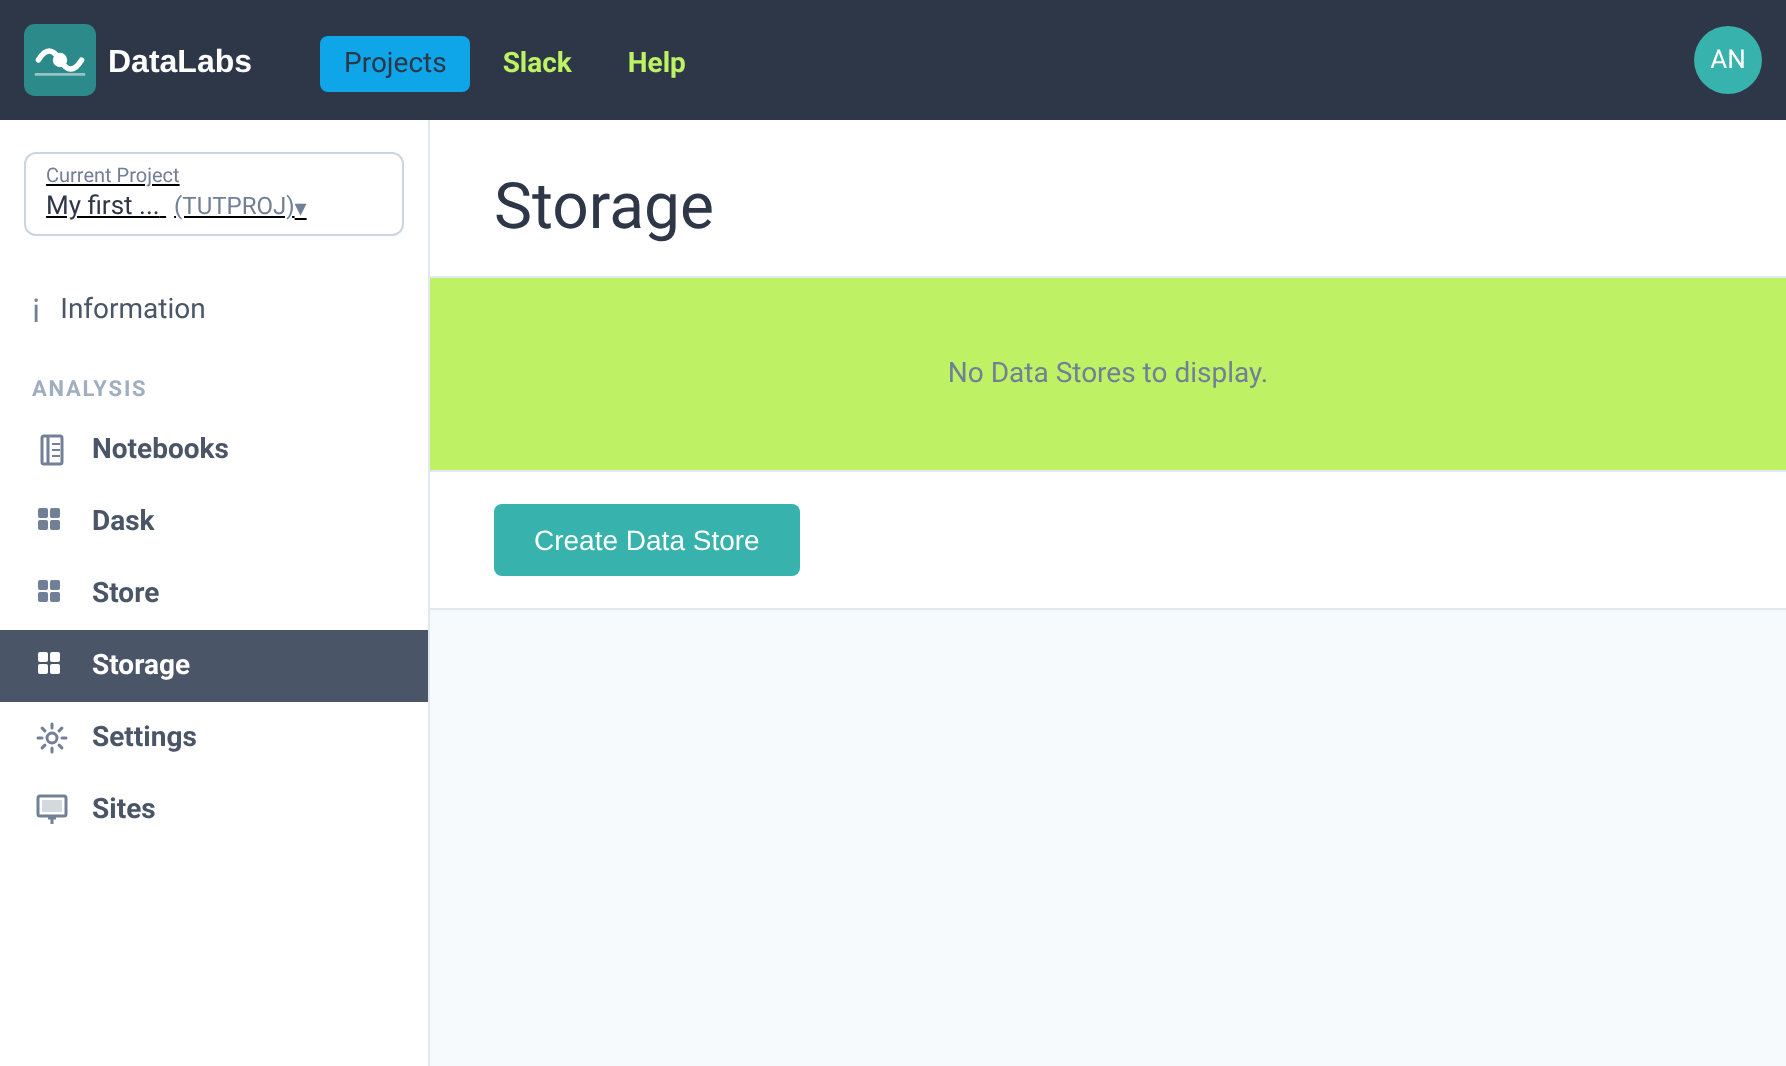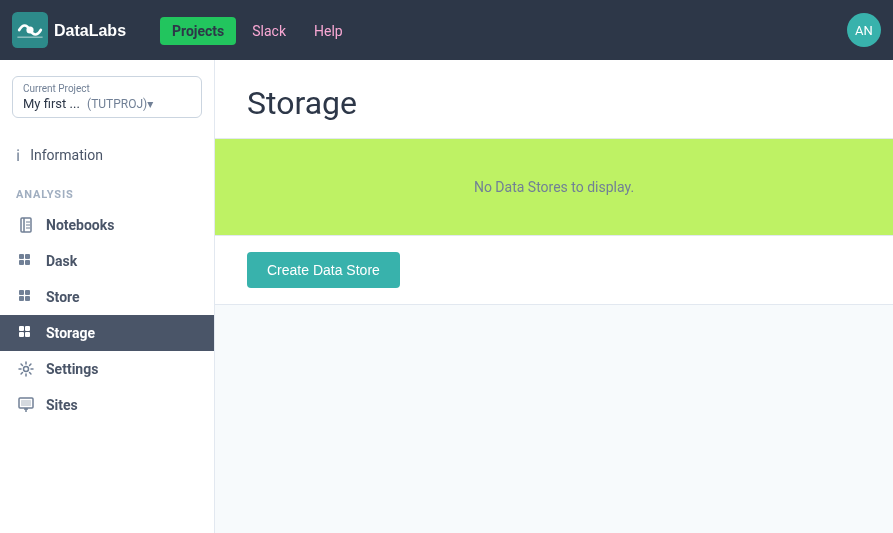--- a/index.html
+++ b/index.html
@@ -18,31 +18,31 @@
       display: flex;
       align-items: center;
       margin-right: 16px;
     }
     .logo-icon {
       width: 36px;
       height: 36px;
       margin-right: 6px;
     }
     .nav-item {
-      color: #f9a8d4;
+      color: #bef264;
       padding: 6px 12px;
       border-radius: 4px;
       cursor: pointer;
       font-size: 14px;
+      font-weight: 700;
+    }
+    .nav-item.active {
+      background: #0ea5e9;
+      color: #2d3748;
       font-weight: 400;
-    }
-    .nav-item.active {
-      background: #22c55e;
-      color: #2d3748;
-      font-weight: 700;
     }
     .header-spacer { flex: 1; }
     .avatar {
       width: 34px;
       height: 34px;
       border-radius: 50%;
       background: #38b2ac;
       color: white;
       display: flex;
       align-items: center;
@@ -68,20 +68,21 @@
       display: flex;
       flex-direction: column;
       padding: 16px 0 0 0;
     }
     .project-selector {
       margin: 0 12px 16px 12px;
       border: 1px solid #cbd5e0;
       border-radius: 6px;
       padding: 6px 10px;
       position: relative;
+      text-decoration: underline;
     }
     .project-selector-label {
       font-size: 10px;
       color: #718096;
       margin-bottom: 2px;
     }
     .project-selector-value {
       display: flex;
       align-items: center;
       justify-content: flex-start;

